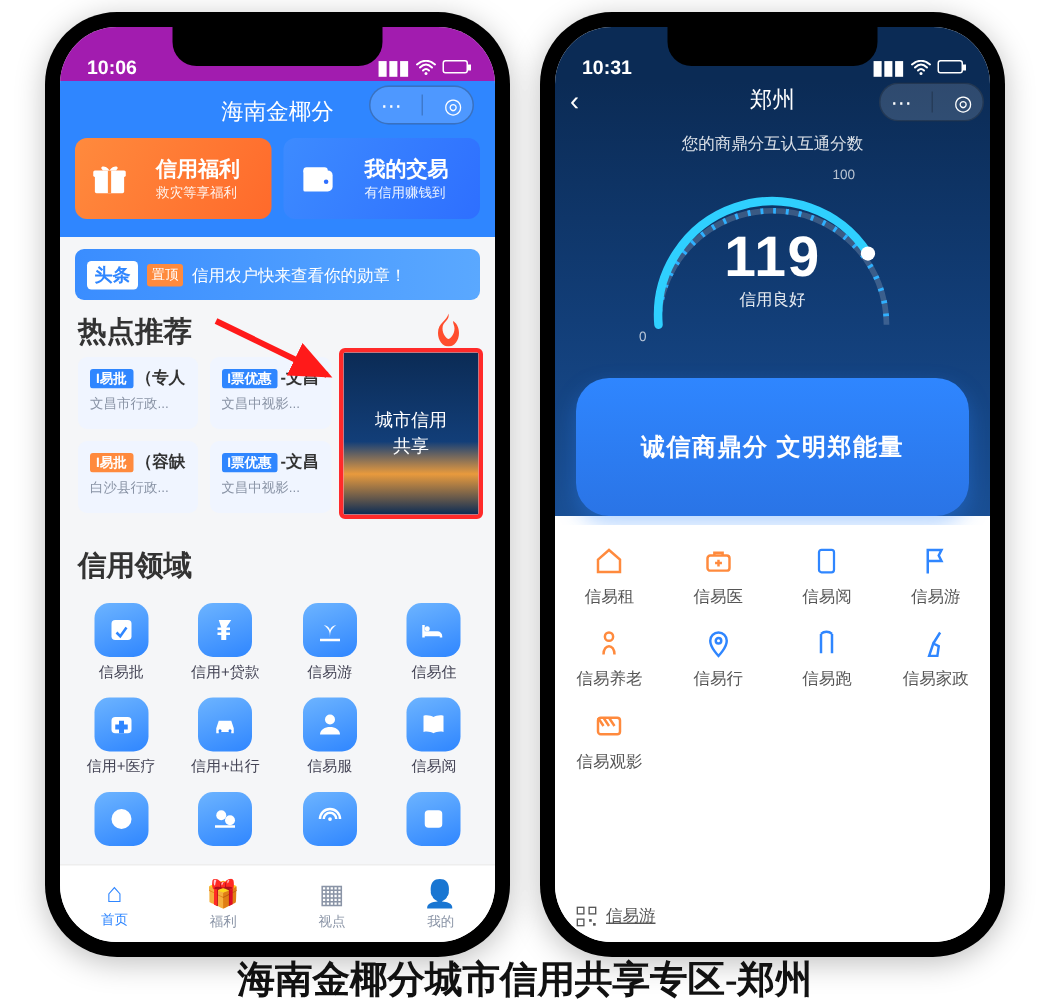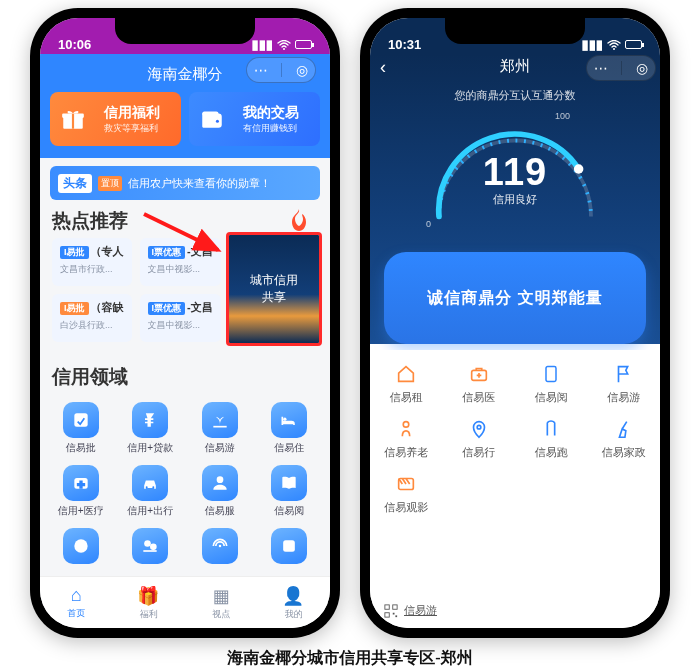--- a/index.html
+++ b/index.html
@@ -131,21 +131,21 @@
     box-shadow:0 6px 14px rgba(47,134,255,.35);
   }
   .r-content{ background:#fff; position:absolute; top:332px; left:0; right:0; bottom:0; padding-top:4px;}
   .r-g4{ display:grid; grid-template-columns:repeat(4,1fr);}
   .rit{ display:flex; flex-direction:column; align-items:center; padding:8px 0 4px;}
   .ric{ width:24px; height:24px; color:#2f86ff; display:flex;align-items:center;justify-content:center; font-size:18px;}
   .ric.or{ color:#ff8a3d;}
   .rlab{ font-size:11px; color:#555; margin-top:4px;}
   .rfoot{ position:absolute; bottom:10px; left:14px; font-size:11px; color:#555; display:flex; align-items:center; gap:6px;}
   .rfoot .sq{ width:14px; height:14px; }
-  .caption{ position:absolute; bottom:2px; width:700px; text-align:center; font-family:"Songti SC","SimSun",serif; font-size:16px; font-weight:600; color:#111;}
+  .caption{ position:absolute; bottom:2px; width:700px; text-align:center; font-family:"Songti SC","SimSun",serif; font-size:25px; font-weight:600; color:#111;}
   svg{display:block;}
 </style>
 </head>
 <body>
 
 <div class="stage">
 
   <div class="phone left">
     <div class="screen">
       <div class="notch"></div>

